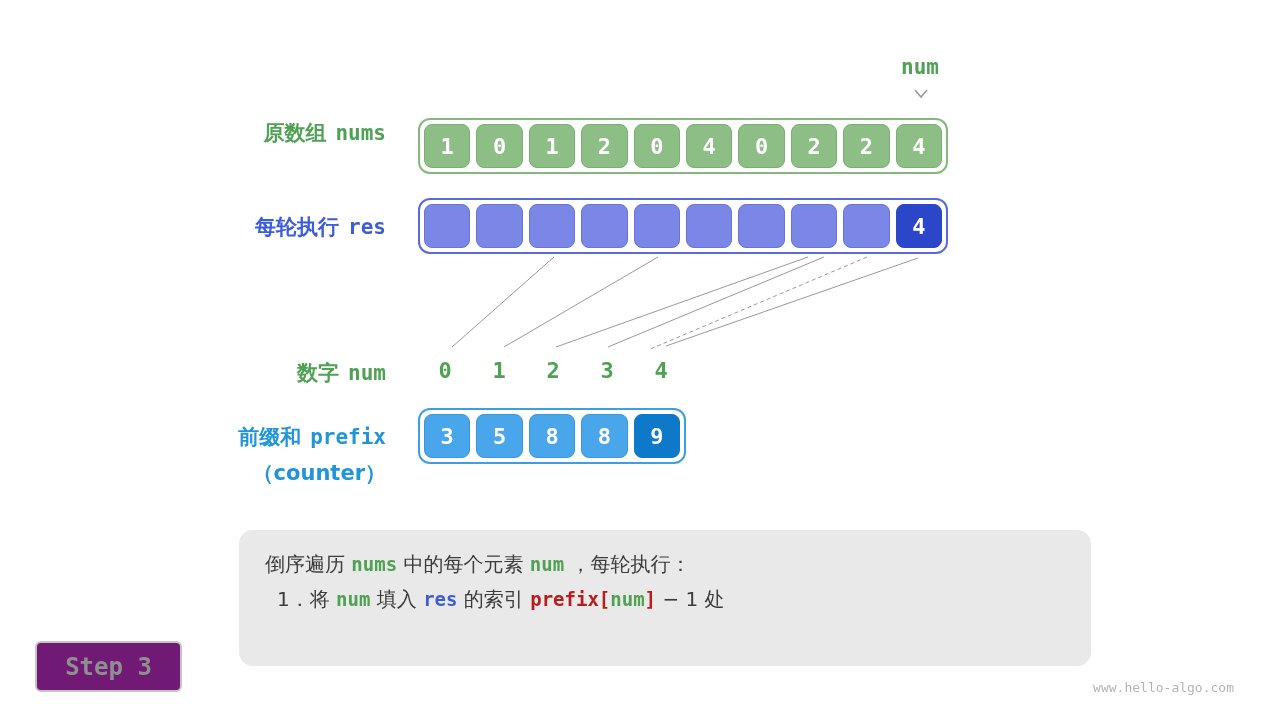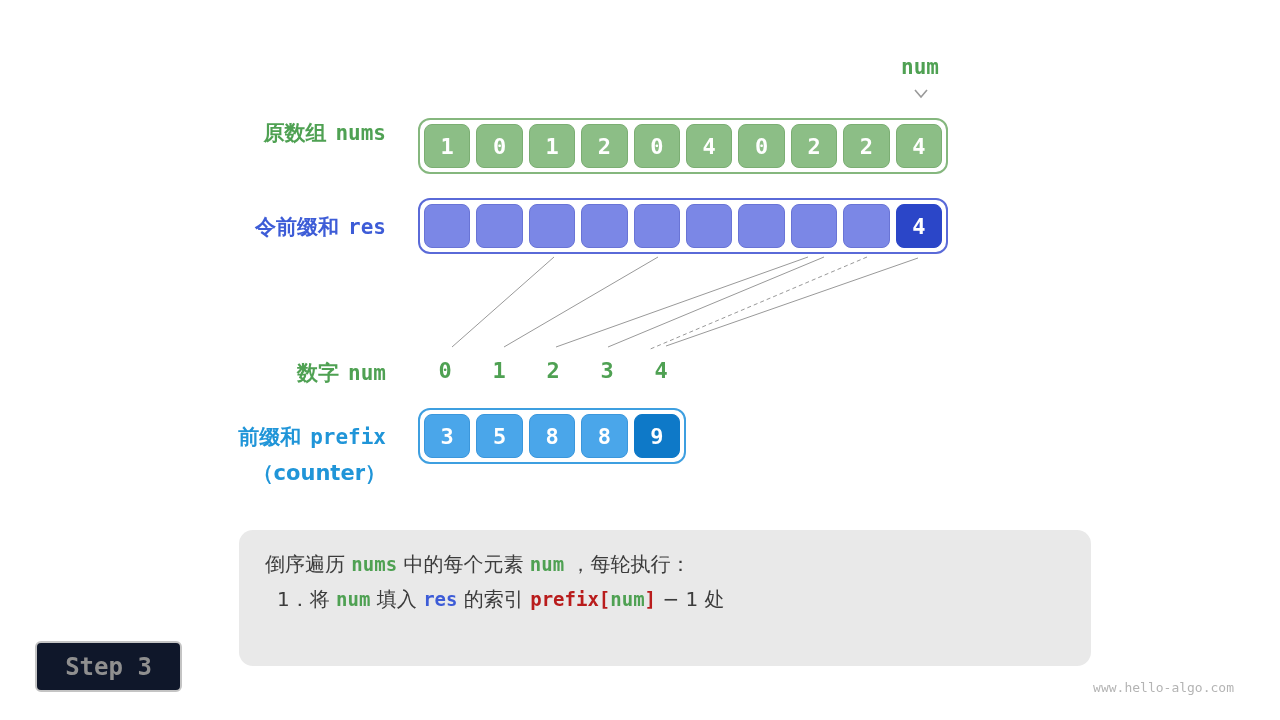--- a/index.html
+++ b/index.html
@@ -111,21 +111,21 @@
   .code-blue { color: #3D5CD7; }
   .code-lightblue { color: #b91c1c; }
 
   
   .step-badge {
     position: absolute;
     left: 35px; top: 641px; width: 147px; height: 51px;
     box-sizing: border-box;
     border: 2px solid #C4C4C4;
     border-radius: 6px;
-    background: #0f172a;
+    background: #701a75;
     display: flex; align-items: center; justify-content: center;
     font-family: "DejaVu Sans Mono", monospace;
     font-weight: bold;
     font-size: 24px;
     color: #8F8F8F;
   }
 
   
   .watermark {
     position: absolute;
@@ -158,21 +158,21 @@
     <div class="cell g">2</div>
     <div class="cell g">0</div>
     <div class="cell g">4</div>
     <div class="cell g">0</div>
     <div class="cell g">2</div>
     <div class="cell g">2</div>
     <div class="cell g">4</div>
   </div>
 
   <div class="rowlabel resblue-t" style="top:213px;">
-    <span>令前缀和</span>
+    <span>每轮执行</span>
       <span class="code">res</span>
   </div>
   <div class="abox res" style="top:198px; left:418px; width:518px;">
     <div class="cell p"></div>
     <div class="cell p"></div>
     <div class="cell p"></div>
     <div class="cell p"></div>
     <div class="cell p"></div>
     <div class="cell p"></div>
     <div class="cell p"></div>

